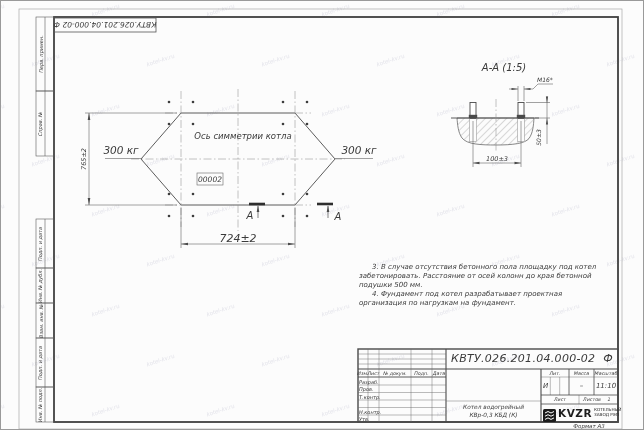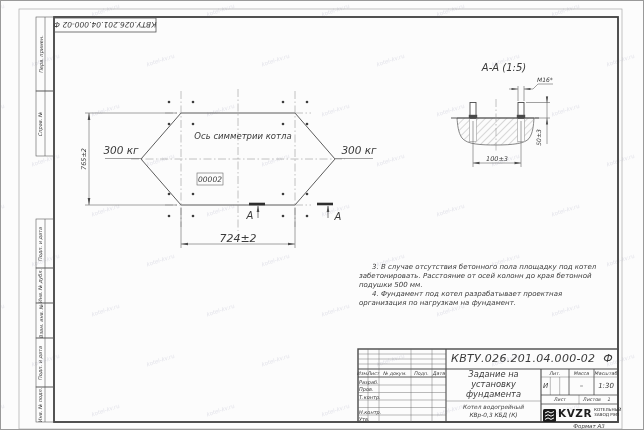--- a/index.html
+++ b/index.html
@@ -296,36 +296,31 @@
   <div class="abs t ctr hdr" style="left:378px;top:369px;width:32px;height:7px;">№ докум.</div>
   <div class="abs t ctr hdr" style="left:410px;top:369px;width:21px;height:7px;">Подп.</div>
   <div class="abs t ctr hdr" style="left:431px;top:369px;width:14px;height:7px;">Дата</div>
 
   <div class="abs t" style="left:358px;top:377.5px;font-size:5px;">Разраб.</div>
   <div class="abs t" style="left:358px;top:385px;font-size:5px;">Пров.</div>
   <div class="abs t" style="left:358px;top:392.5px;font-size:5px;">Т.контр.</div>
   <div class="abs t" style="left:358px;top:407.5px;font-size:5px;">Н.контр.</div>
   <div class="abs t" style="left:358px;top:415px;font-size:5px;">Утв.</div>
 
-  <div class="abs t" style="left:446px;top:369px;width:93px;height:31px;font-size:8.3px;line-height:1.2;text-align:center;white-space:normal;">
-    <span>Задание на</span><br>
-    <span>установку</span><br>
-    <span>фундамента</span>
-  </div>
   <div class="abs t" style="left:446px;top:403px;width:93px;font-size:5.8px;line-height:1.3;text-align:center;white-space:normal;">
     <span>Котел водогрейный</span><br>
     <span>КВр-0,3 КБД (К)</span>
   </div>
 
   <div class="abs t ctr hdr" style="left:540px;top:369px;width:28px;height:7px;">Лит.</div>
   <div class="abs t ctr hdr" style="left:568px;top:369px;width:25px;height:7px;">Масса</div>
   <div class="abs t ctr hdr" style="left:593px;top:369px;width:24px;height:7px;">Масштаб</div>
   <div class="abs t ctr" style="left:540px;top:378px;width:9px;height:14px;font-size:7px;">И</div>
   <div class="abs t ctr" style="left:568px;top:378px;width:25px;height:14px;font-size:7px;">–</div>
-  <div class="abs t ctr" style="left:593px;top:378px;width:24px;height:14px;font-size:7px;">1:30</div>
+  <div class="abs t ctr" style="left:593px;top:378px;width:24px;height:14px;font-size:7px;">11:10</div>
 
   <div class="abs t ctr hdr" style="left:540px;top:395px;width:38px;height:7px;">Лист</div>
   <div class="abs t ctr hdr" style="left:578px;top:395px;width:26px;height:7px;">Листов</div>
   <div class="abs t ctr hdr" style="left:602px;top:395px;width:12px;height:7px;">1</div>
 
   <div class="abs logo-row" style="left:542px;top:404.5px;height:15px;">
     <span style="display:inline-block;width:13px;height:13px;">
       <svg width="13" height="13" viewBox="0 0 13 13" style="position:static;">
         <rect x="0" y="0" width="13" height="13" rx="1.5" fill="#1c1c1c"></rect>
         <path d="M2,4 L5,2.5 L8,4 L11,2.5" stroke="#fff" stroke-width="1" fill="none"></path>

